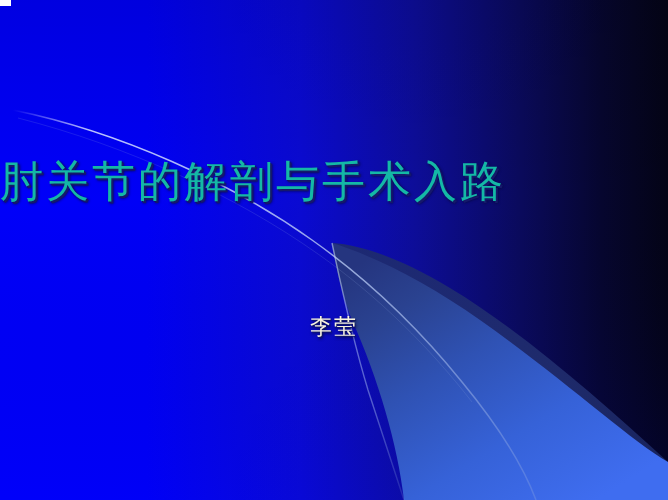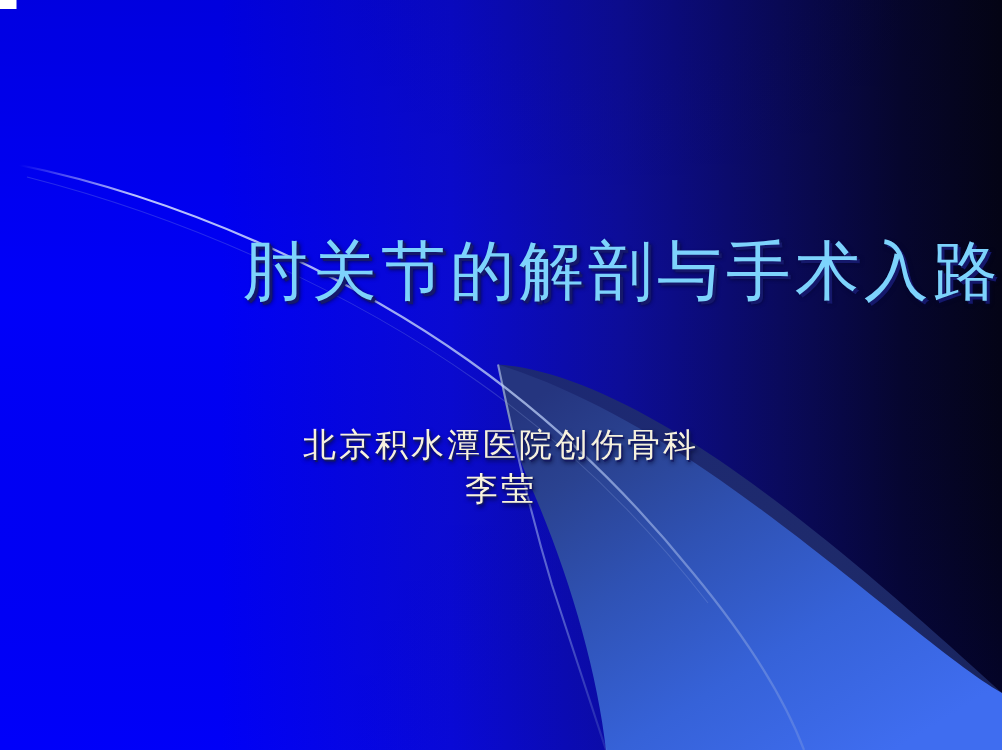--- a/index.html
+++ b/index.html
@@ -46,27 +46,27 @@
     width: 668px;
     height: 500px;
     z-index: 4;
   }
 
   #slide-title {
     position: absolute;
     top: 153px;
     left: 0;
     width: 668px;
-    text-align: right;
+    text-align: left;
     font-family: "DejaVu Serif", "Liberation Serif", serif;
     font-size: 43px;
     line-height: 56px;
     letter-spacing: 3px;
     font-weight: 400;
-    color: #7dd3fc;
+    color: #14b8a6;
     text-shadow:
        2px 2px 0px #15186b,
        2px 2px 3px rgba(4,6,48,0.95),
        1px 1px 0px #1a1d72;
     white-space: nowrap;
   }
 
   #subtitle-org, #subtitle-author {
     position: absolute;
     left: 0;
@@ -168,18 +168,17 @@
     <path d="M 18,118
              C 128,146 236,196 318,254
              C 378,296 430,348 472,402" fill="none" stroke="#93a9de" stroke-width="0.7" stroke-opacity="0.25"></path>
   </svg>
 
   <div id="corner-marker"></div>
 
   <div id="text-layer">
     <div id="slide-title">肘关节的解剖与手术入路</div>
 
-    <div id="subtitle-org">北京积水潭医院创伤骨科</div>
 
     <div id="subtitle-author">李莹</div>
   </div>
 
 </div>
 
 </body></html>

